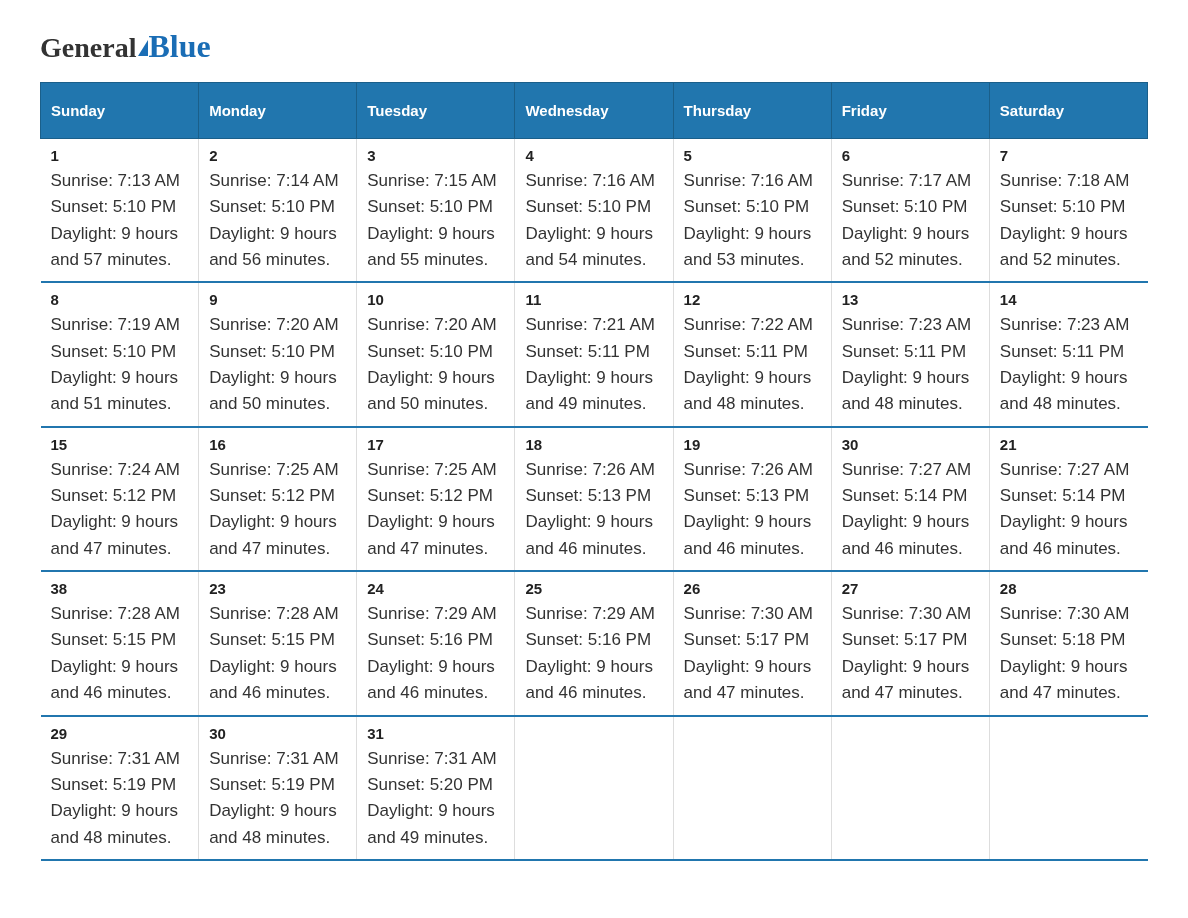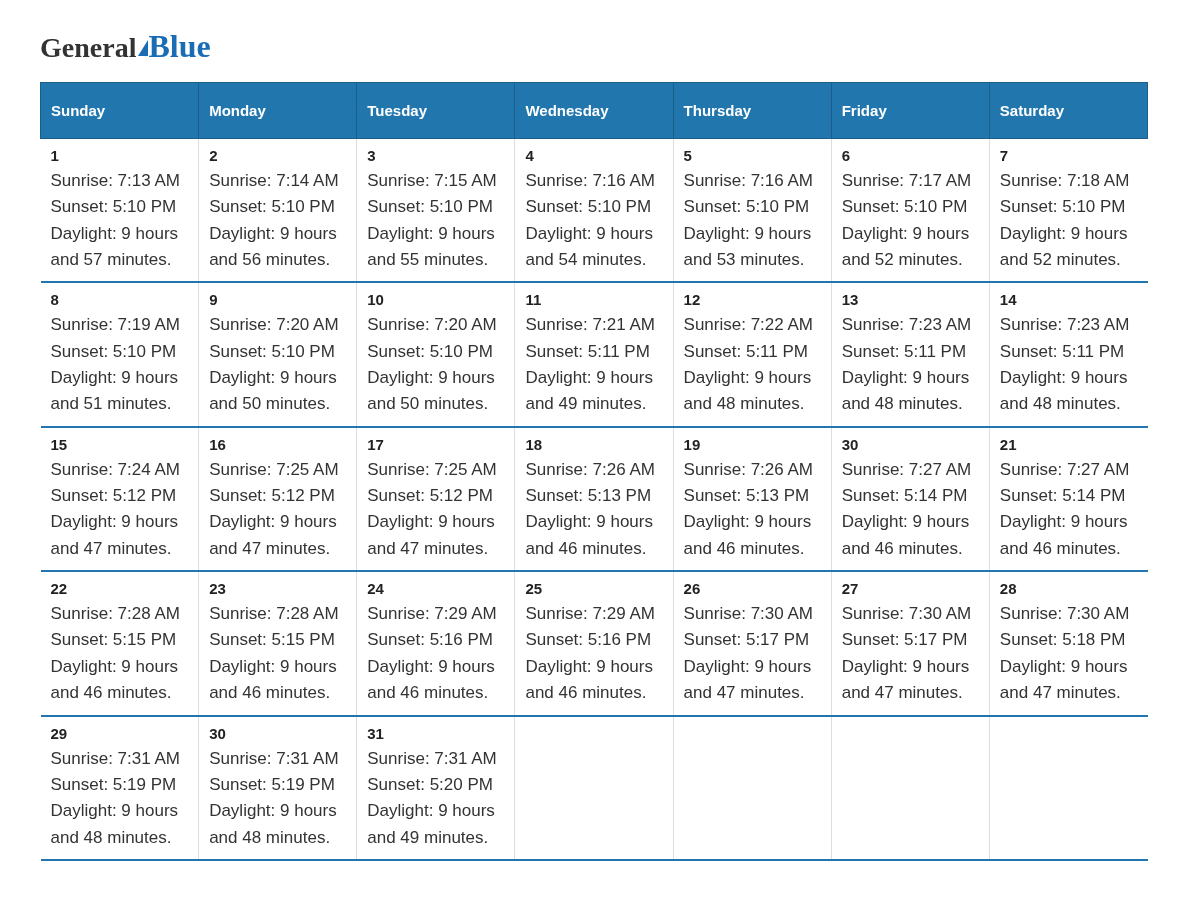--- a/index.html
+++ b/index.html
@@ -217,21 +217,21 @@
           <span class="day-number">30</span>
           <div class="day-info">Sunrise: 7:27 AM<br>Sunset: 5:14 PM<br>Daylight: 9 hours<br>and 46 minutes.</div>
         </td>
         <td>
           <span class="day-number">21</span>
           <div class="day-info">Sunrise: 7:27 AM<br>Sunset: 5:14 PM<br>Daylight: 9 hours<br>and 46 minutes.</div>
         </td>
       </tr>
       <tr>
         <td>
-          <span class="day-number">22</span>
+          <span class="day-number">38</span>
           <div class="day-info">Sunrise: 7:28 AM<br>Sunset: 5:15 PM<br>Daylight: 9 hours<br>and 46 minutes.</div>
         </td>
         <td>
           <span class="day-number">23</span>
           <div class="day-info">Sunrise: 7:28 AM<br>Sunset: 5:15 PM<br>Daylight: 9 hours<br>and 46 minutes.</div>
         </td>
         <td>
           <span class="day-number">24</span>
           <div class="day-info">Sunrise: 7:29 AM<br>Sunset: 5:16 PM<br>Daylight: 9 hours<br>and 46 minutes.</div>
         </td>

